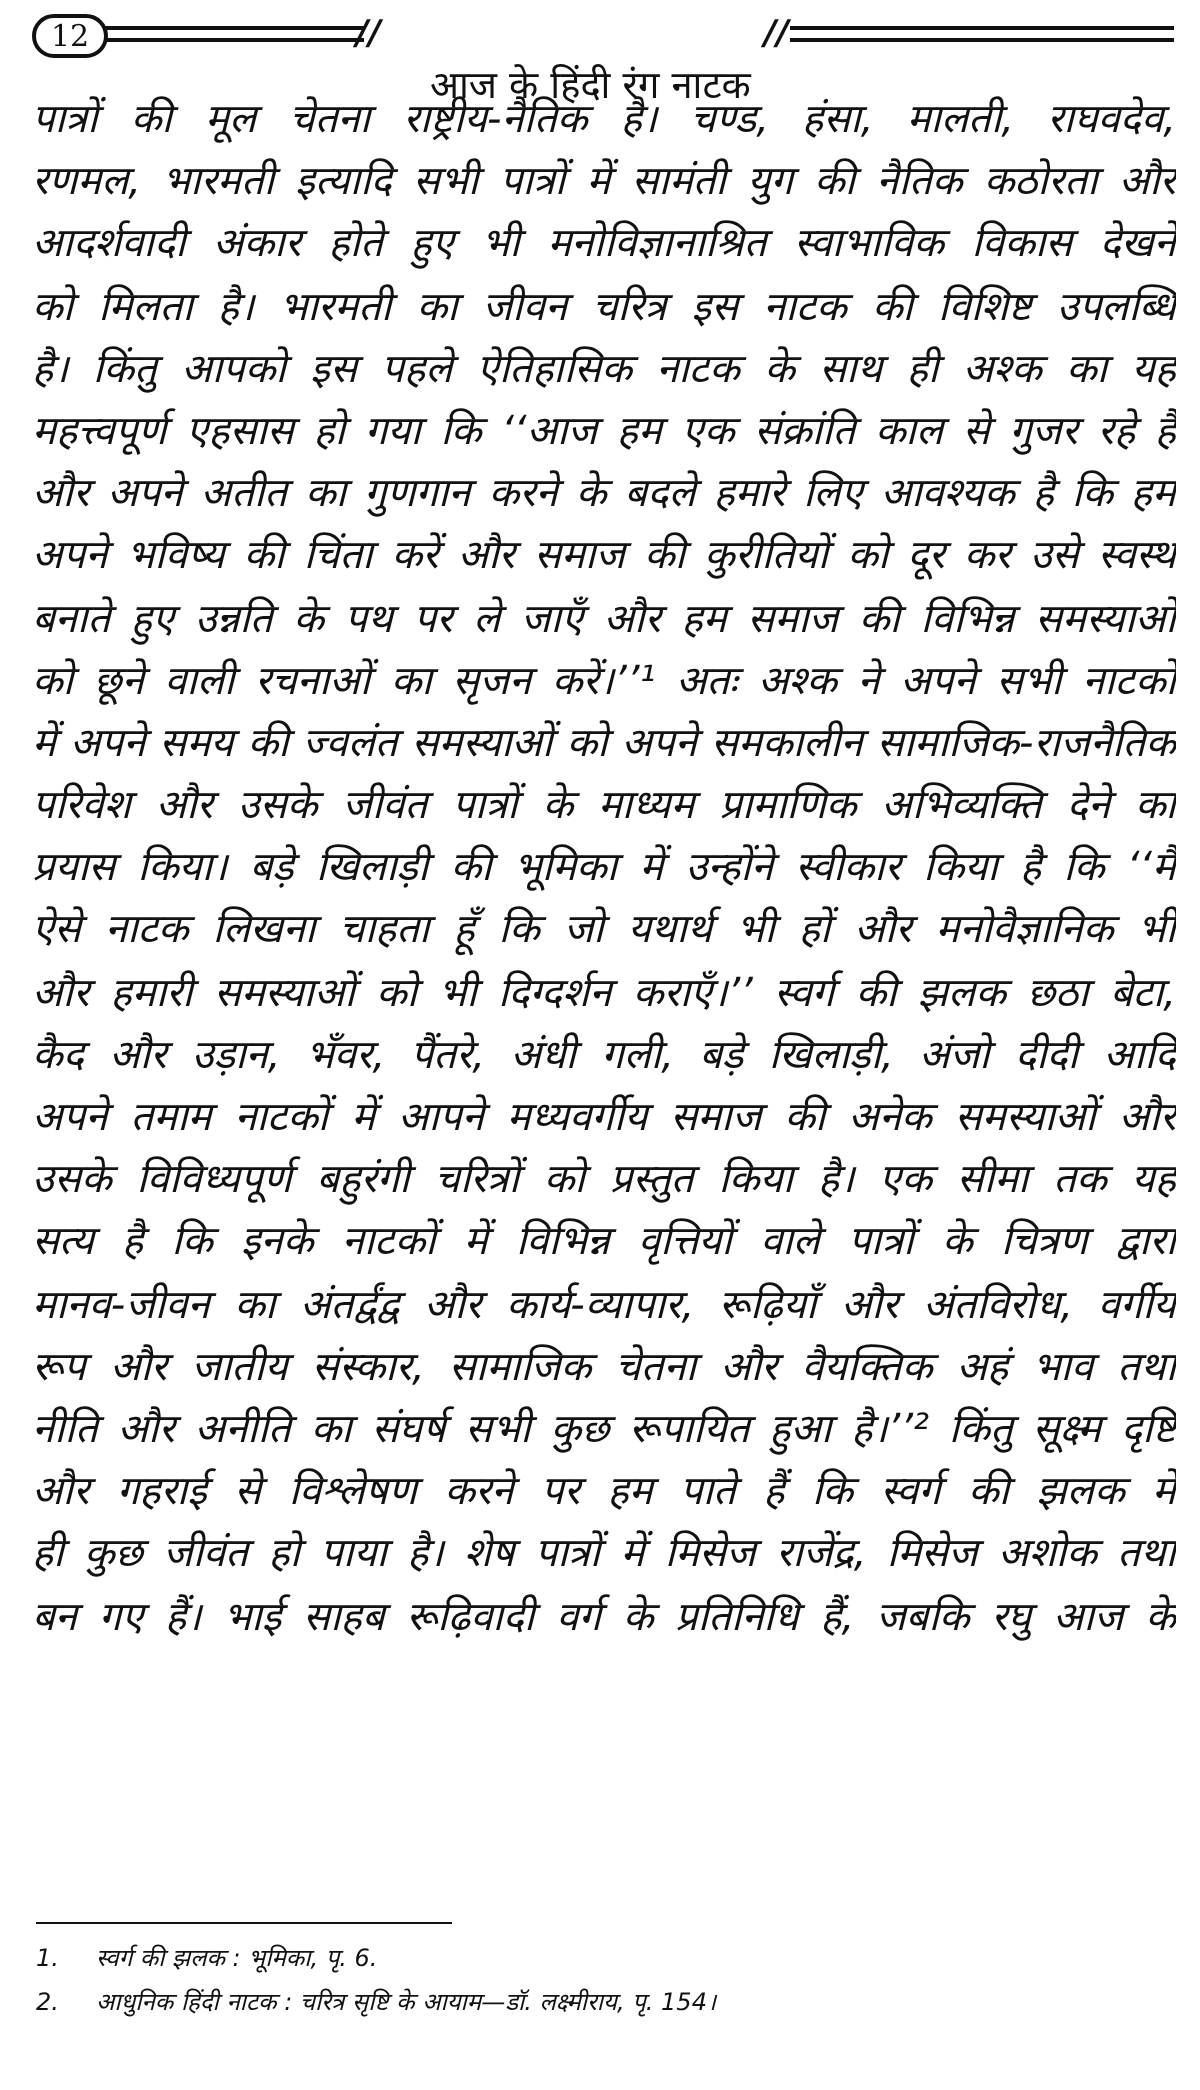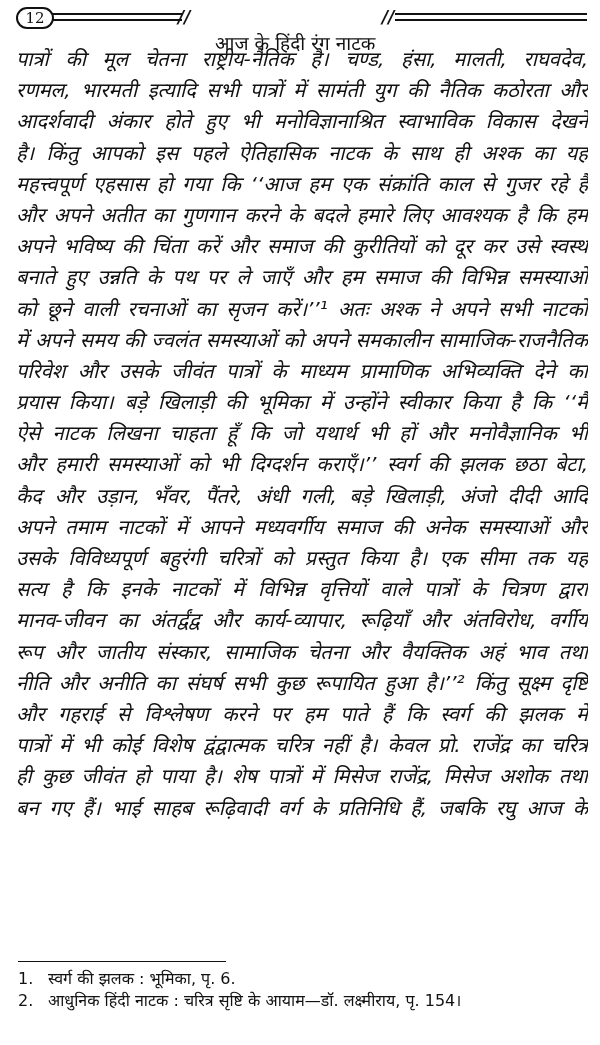--- a/index.html
+++ b/index.html
@@ -9,59 +9,59 @@
   .rule-left { position: absolute; left: 52px; top: 13px; width: 130px; height: 8px; border-top: 2px solid #111; border-bottom: 2px solid #111; box-sizing: border-box; }
   .rule-right { position: absolute; left: 395px; top: 13px; width: 192px; height: 8px; border-top: 2px solid #111; border-bottom: 2px solid #111; box-sizing: border-box; }
   .slash { position: absolute; top: 7px; font-size: 17px; font-style: italic; font-weight: bold; line-height: 20px; }
   .slash.l { left: 178px; }
   .slash.r { left: 382px; }
   .running-title { position: absolute; left: 215px; top: 6px; font-size: 19px; line-height: 24px; margin-top: 25px; }
   .body-text { position: absolute; left: 16px; top: 44px; width: 572px; }
   .line { font-size: 20px; line-height: 31.2px; height: 31.2px; white-space: nowrap; text-align: justify; text-align-last: justify; overflow: hidden; font-style: italic; }
   .fn-rule { position: absolute; left: 18px; top: 961px; width: 208px; border-top: 1.5px solid #111; }
   .footnotes { position: absolute; left: 18px; top: 968px; width: 560px; }
-  .fn { font-size: 16px; line-height: 22px; white-space: nowrap; }
+  .fn { font-size: 12px; line-height: 22px; white-space: nowrap; font-style: italic; }
   .fn .num { display: inline-block; width: 30px; }
 </style>
 </head>
 <body>
 
 <div class="header">
   <div class="page-num">12</div>
   <div class="rule-left"></div>
   <span class="slash l">//</span>
   <span class="running-title">आज के हिंदी रंग नाटक</span>
   <span class="slash r">//</span>
   <div class="rule-right"></div>
 </div>
 
 <div class="body-text">
   <div class="line">पात्रों की मूल चेतना राष्ट्रीय-नैतिक है। चण्ड, हंसा, मालती, राघवदेव,</div>
   <div class="line">रणमल, भारमती इत्यादि सभी पात्रों में सामंती युग की नैतिक कठोरता और</div>
   <div class="line">आदर्शवादी अंकार होते हुए भी मनोविज्ञानाश्रित स्वाभाविक विकास देखने</div>
+  <div class="line">को मिलता है। भारमती का जीवन चरित्र इस नाटक की विशिष्ट उपलब्धि</div>
   <div class="line">है। किंतु आपको इस पहले ऐतिहासिक नाटक के साथ ही अश्क का यह</div>
   <div class="line">महत्त्वपूर्ण एहसास हो गया कि ‘‘आज हम एक संक्रांति काल से गुजर रहे हैं</div>
   <div class="line">और अपने अतीत का गुणगान करने के बदले हमारे लिए आवश्यक है कि हम</div>
   <div class="line">अपने भविष्य की चिंता करें और समाज की कुरीतियों को दूर कर उसे स्वस्थ</div>
   <div class="line">बनाते हुए उन्नति के पथ पर ले जाएँ और हम समाज की विभिन्न समस्याओं</div>
   <div class="line">को छूने वाली रचनाओं का सृजन करें।’’¹ अतः अश्क ने अपने सभी नाटकों</div>
   <div class="line">में अपने समय की ज्वलंत समस्याओं को अपने समकालीन सामाजिक-राजनैतिक</div>
   <div class="line">परिवेश और उसके जीवंत पात्रों के माध्यम प्रामाणिक अभिव्यक्ति देने का</div>
   <div class="line">प्रयास किया। बड़े खिलाड़ी की भूमिका में उन्होंने स्वीकार किया है कि ‘‘मैं</div>
   <div class="line">ऐसे नाटक लिखना चाहता हूँ कि जो यथार्थ भी हों और मनोवैज्ञानिक भी</div>
   <div class="line">और हमारी समस्याओं को भी दिग्दर्शन कराएँ।’’ स्वर्ग की झलक छठा बेटा,</div>
   <div class="line">कैद और उड़ान, भँवर, पैंतरे, अंधी गली, बड़े खिलाड़ी, अंजो दीदी आदि</div>
   <div class="line">अपने तमाम नाटकों में आपने मध्यवर्गीय समाज की अनेक समस्याओं और</div>
   <div class="line">उसके विविध्यपूर्ण बहुरंगी चरित्रों को प्रस्तुत किया है। एक सीमा तक यह</div>
   <div class="line">सत्य है कि इनके नाटकों में विभिन्न वृत्तियों वाले पात्रों के चित्रण द्वारा</div>
   <div class="line">मानव-जीवन का अंतर्द्वंद्व और कार्य-व्यापार, रूढ़ियाँ और अंतविरोध, वर्गीय</div>
   <div class="line">रूप और जातीय संस्कार, सामाजिक चेतना और वैयक्तिक अहं भाव तथा</div>
   <div class="line">नीति और अनीति का संघर्ष सभी कुछ रूपायित हुआ है।’’² किंतु सूक्ष्म दृष्टि</div>
   <div class="line">और गहराई से विश्लेषण करने पर हम पाते हैं कि स्वर्ग की झलक में</div>
-  <div class="line">पात्रों में भी कोई विशेष द्वंद्वात्मक चरित्र नहीं है। केवल प्रो. राजेंद्र का चरित्र</div>
   <div class="line">ही कुछ जीवंत हो पाया है। शेष पात्रों में मिसेज राजेंद्र, मिसेज अशोक तथा</div>
   <div class="line">बन गए हैं। भाई साहब रूढ़िवादी वर्ग के प्रतिनिधि हैं, जबकि रघु आज के</div>
 </div>
 
 <div class="fn-rule"></div>
 <div class="footnotes">
   <div class="fn">
     <span class="num">1.</span><span>स्वर्ग की झलक : भूमिका, पृ. 6.</span>
   </div>
   <div class="fn">

